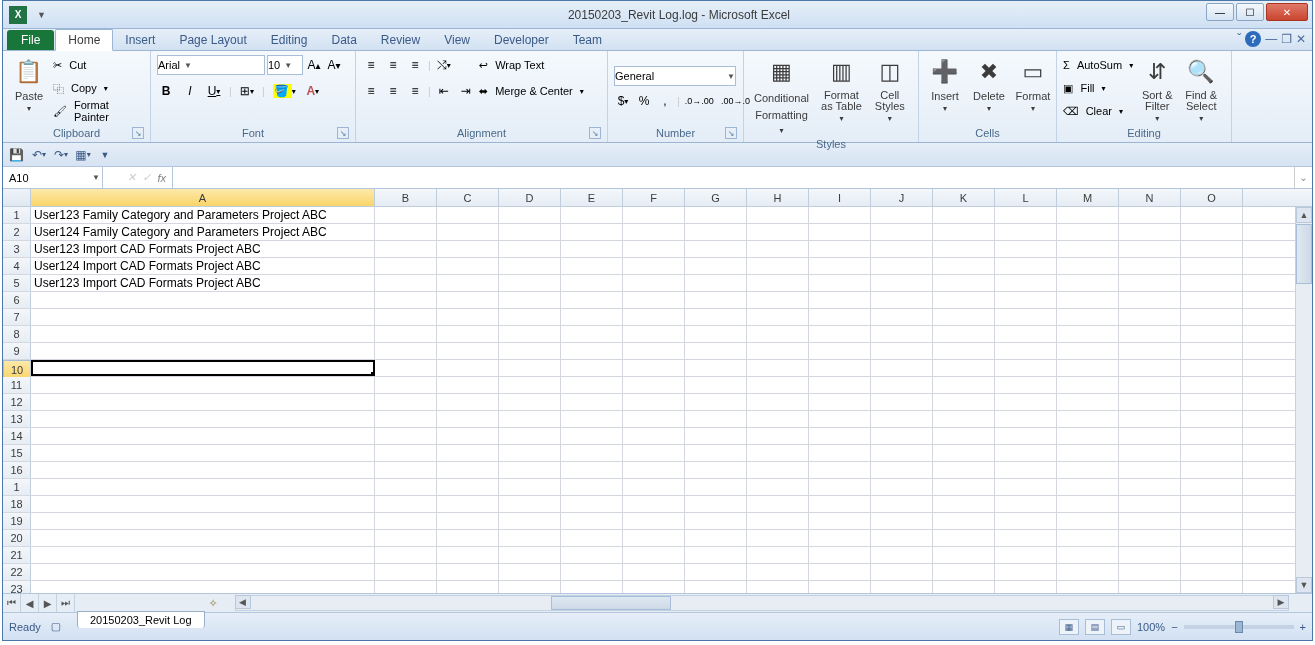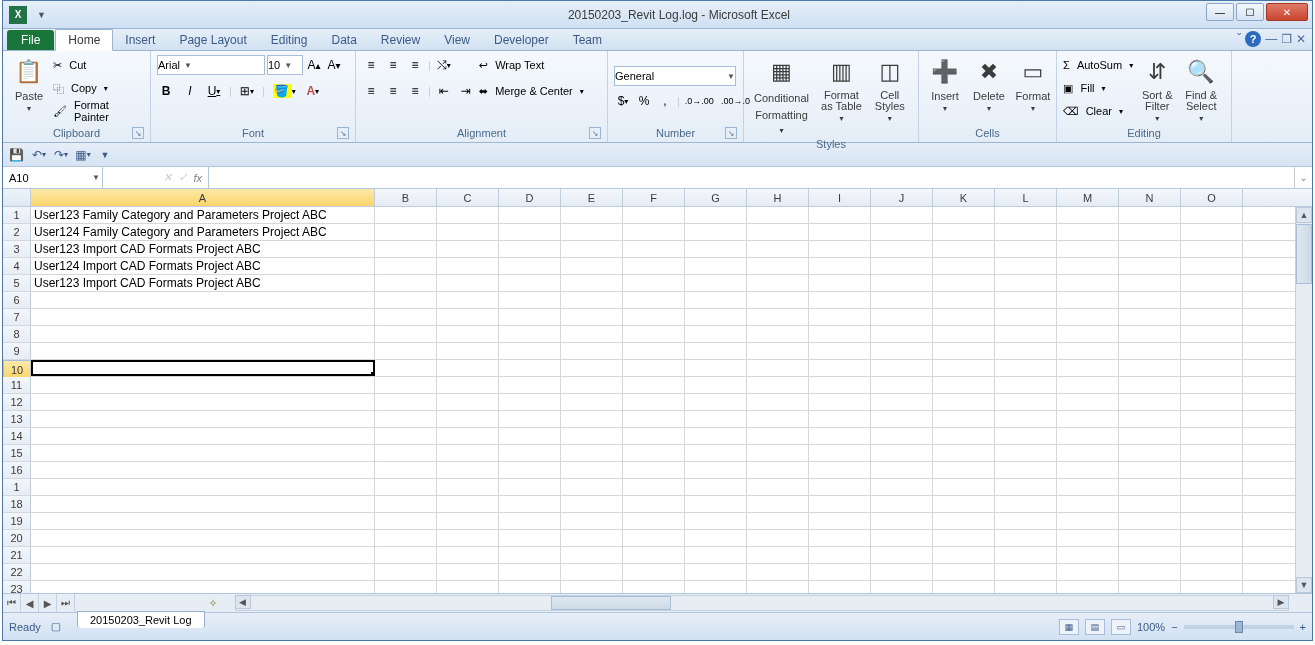--- a/index.html
+++ b/index.html
@@ -35,21 +35,21 @@
 .bigicon { width:32px; height:32px; display:flex; align-items:center; justify-content:center; font-size:22px;}
 .smallrow { display:flex; align-items:center; gap:2px; height:22px;}
 .smallbtn { min-width:18px; height:20px; display:flex; align-items:center; justify-content:center; font-size:12px; padding:0 2px;}
 .sel { border:1px solid #a7bdd8; background:#fff; height:20px; font-size:11px; display:flex;align-items:center; padding:0 0; gap:4px;}
 .sel .dd{font-size:8px;color:#555;}
 .column{display:flex;flex-direction:column;gap:1px;}
 
 .qatrow{ height:24px; background:linear-gradient(#e6eef8,#d6e3f2); border-bottom:1px solid #b3c6dd; display:flex;align-items:center; padding:0 4px; gap:2px;}
 .qatbtn{width:20px;height:18px;display:flex;align-items:center;justify-content:center;font-size:12px;color:#3b5a88;}
 
-.formulabar{ height:22px; border-bottom:1px solid #b3c6dd; display:flex; align-items:stretch;gap:36px;}
+.formulabar{ height:22px; border-bottom:1px solid #b3c6dd; display:flex; align-items:stretch;}
 .namebox{ width:100px; border-right:1px solid #b3c6dd; display:flex;align-items:center; padding:0 6px; font-size:11px; background:#fff; position:relative;}
 .namebox .dd{position:absolute;right:2px;font-size:8px;color:#555;}
 .fx { width:70px; display:flex; align-items:center; justify-content:flex-end; gap:6px; padding:0 6px; border-right:1px solid #b3c6dd; color:#808080; font-style:italic;}
 .fx .fxlabel{font-style:italic;}
 .formulainput{ flex:1; background:#fff; padding:0 4px; display:flex;align-items:center;}
 .formulaexpand{width:18px;border-left:1px solid #ccc;display:flex;align-items:center;justify-content:center;color:#888;font-size:10px;}
 
 .sheet { flex:1; display:flex; flex-direction:column; overflow:hidden; position:relative;}
 .colheaders{ display:flex; height:18px; background:linear-gradient(#f4f7fb,#e5ecf4); border-bottom:1px solid #c0cddc;}
 .corner{ width:28px; border-right:1px solid #c0cddc; background:linear-gradient(#eef3f9,#dfe8f1);}

